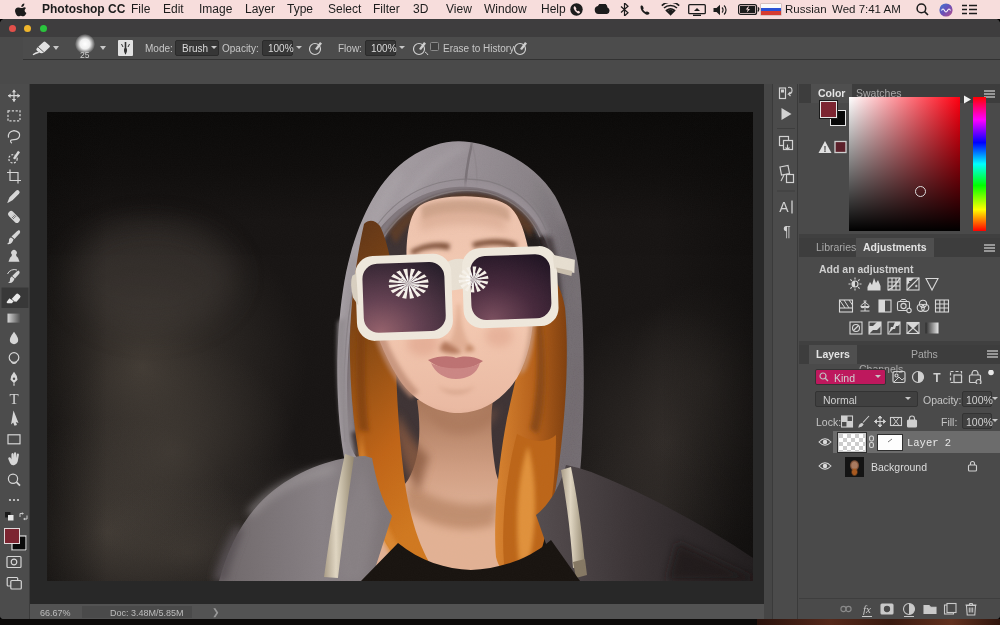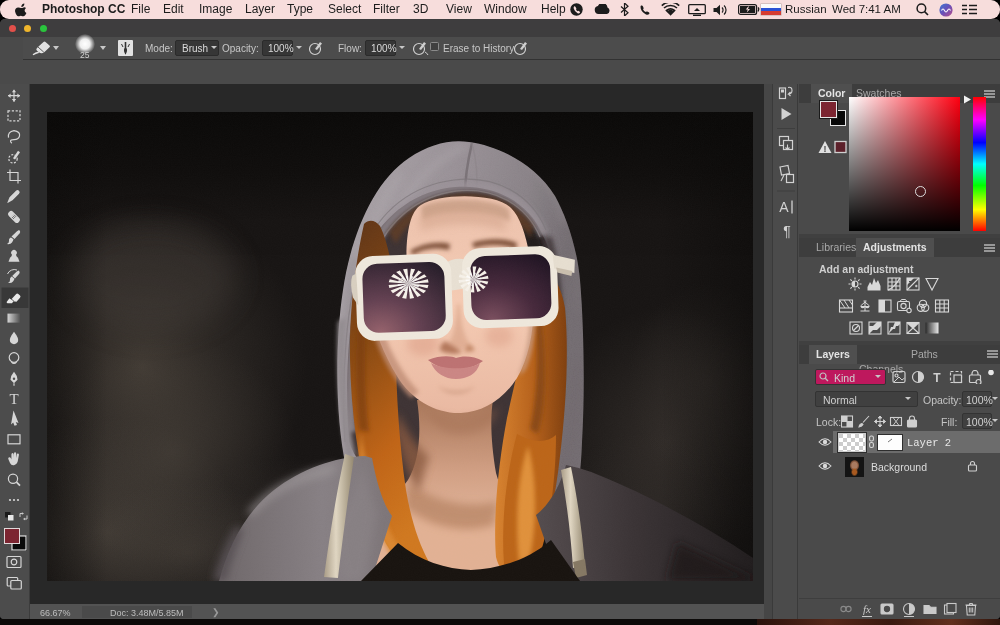--- a/index.html
+++ b/index.html
@@ -1,20 +1,20 @@
 <!DOCTYPE html>
 <html><head>
 <meta charset="utf-8">
 <style>
 * { margin:0; padding:0; box-sizing:border-box; }
 html,body { width:1000px; height:625px; overflow:hidden; background:#000; font-family:"Liberation Sans",sans-serif; }
 .abs { position:absolute; }
 #stage { position:relative; width:1000px; height:625px; }
 
-#menubar { position:absolute; left:0; top:0; width:1000px; height:19px; background:#f7dddc; color:#1c1c1c; font-size:12px;border-radius:9px; }
+#menubar { position:absolute; left:0; top:0; width:1000px; height:19px; background:#f7dddc; color:#1c1c1c; font-size:12px; }
 #menubar .itm { position:absolute; top:2px; line-height:15px; }
 
 #desktop { position:absolute; left:0; top:619px; width:1000px; height:6px; background:#0c0a09; }
 
 #win { position:absolute; left:0; top:19px; width:1000px; height:600px; background:#4a4a4a; border-radius:5px 5px 4px 4px; overflow:hidden; }
 #titlebar { position:absolute; left:0; top:0; width:1000px; height:18px; background:#3e3d3e; }
 #titlebar .title { position:absolute; left:0; right:0; top:2px; text-align:center; font-size:11.5px; color:#b8b6b6; }
 .tl { position:absolute; top:5.5px; width:7px; height:7px; border-radius:50%; }
 #optbar { position:absolute; left:0; top:18px; width:1000px; height:23px; background:#4c4c4c; border-bottom:1px solid #323232; color:#c7c7c7; font-size:10px;margin-left:23px; }
 #tabbar { position:absolute; left:0; top:42px; width:1000px; height:23px; background:#3a3a3a; }

